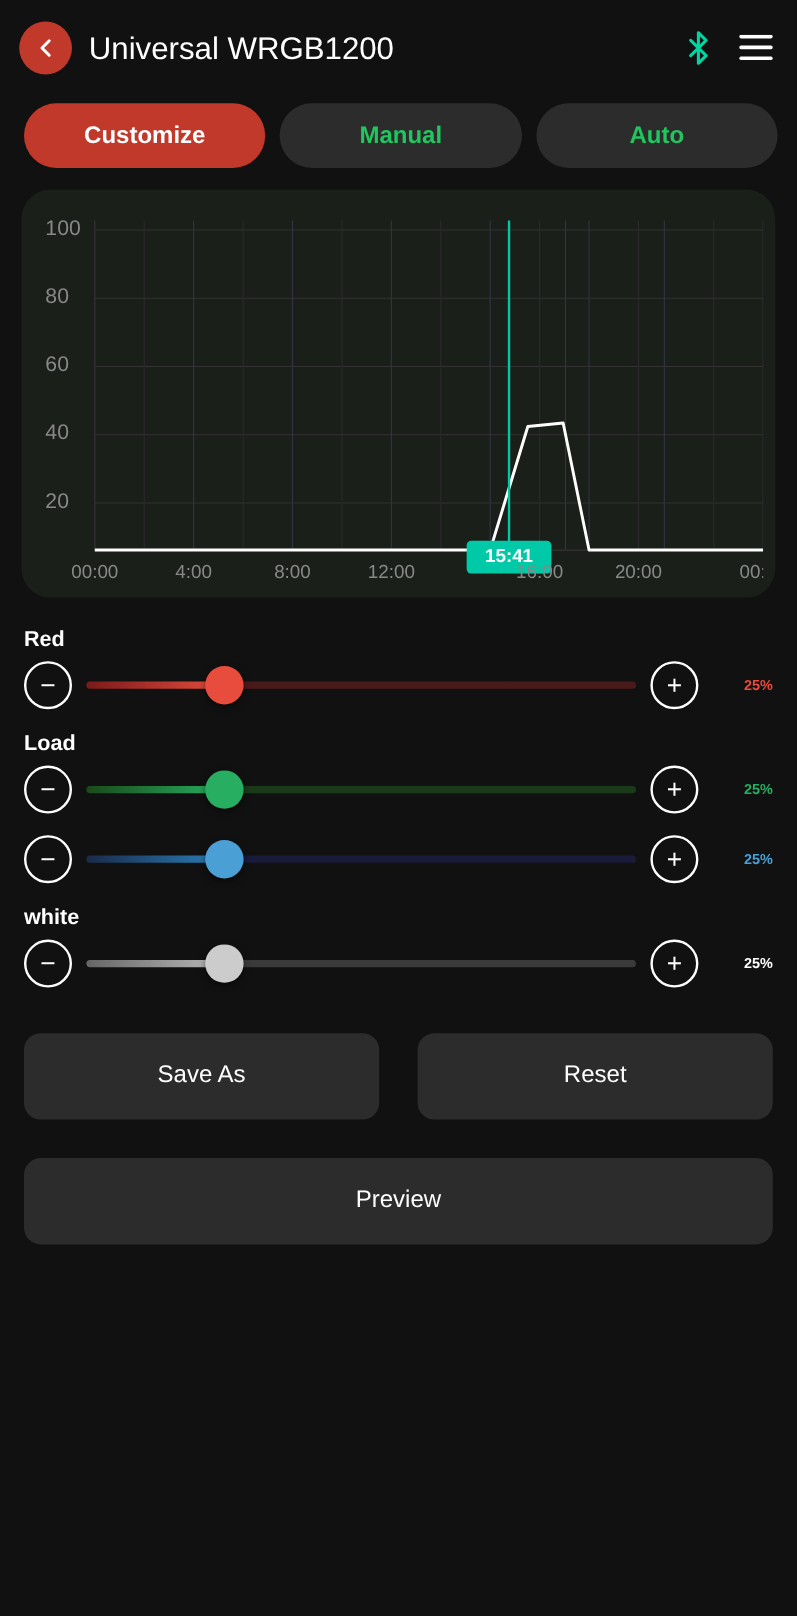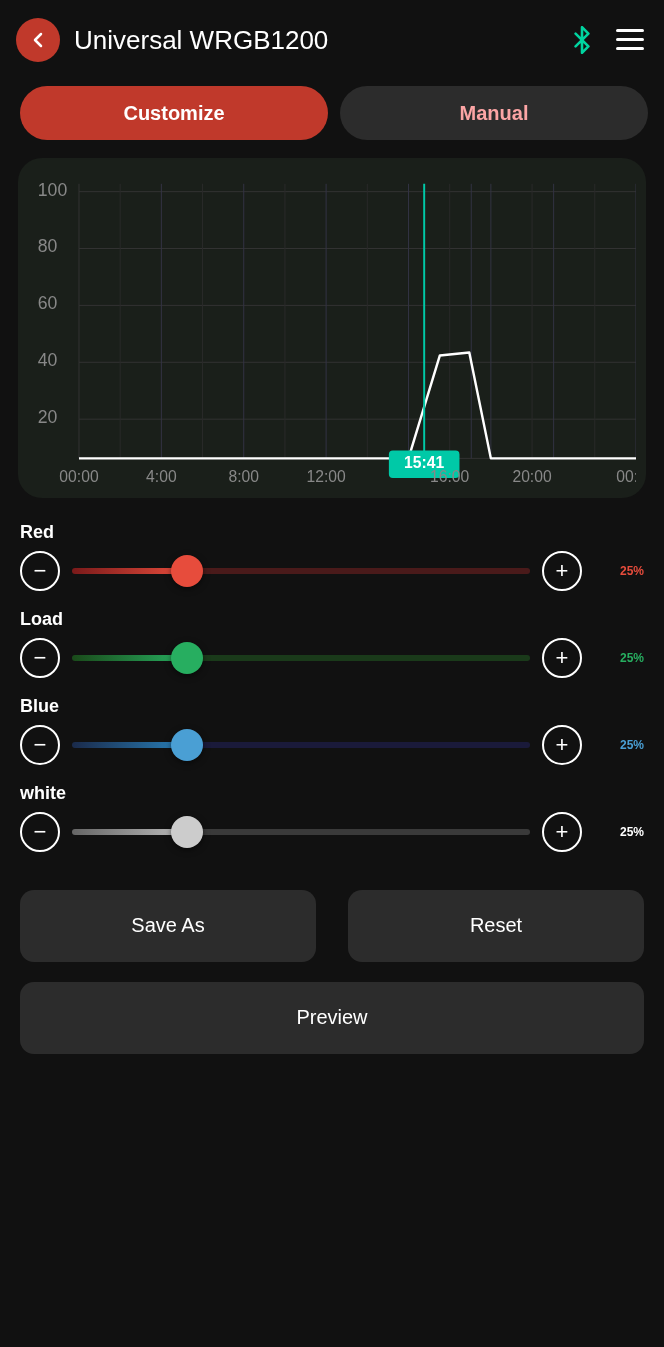--- a/index.html
+++ b/index.html
@@ -65,21 +65,21 @@
     }
     .tab-btn {
       flex: 1;
       height: 54px;
       border-radius: 30px;
       border: none;
       font-size: 20px;
       font-weight: 600;
       cursor: pointer;
       background: #2c2c2c;
-      color: #fca5a5;
+      color: #22c55e;
     }
     .tab-btn.active {
       background: #c0392b;
       color: #fff;
     }
 
     
     .chart-container {
       margin: 0 18px 24px 18px;
       background: #1a1f1a;
@@ -155,21 +155,21 @@
       text-align: right;
     }
 
     
     .buttons-section {
       padding: 20px 20px 0 20px;
     }
     .btn-row {
       display: flex;
       gap: 32px;
-      margin-bottom: 20px;
+      margin-bottom: 32px;
     }
     .action-btn {
       flex: 1;
       height: 72px;
       border-radius: 14px;
       background: #2c2c2c;
       border: none;
       color: #fff;
       font-size: 20px;
       font-weight: 500;
@@ -200,20 +200,21 @@
         <rect y="9" width="28" height="3" rx="1.5"></rect>
         <rect y="18" width="28" height="3" rx="1.5"></rect>
       </svg>
     </button>
   </div>
 </div>
 
 <div class="tab-bar">
   <button class="tab-btn active">Customize</button>
   <button class="tab-btn">Manual</button>
+  <button class="tab-btn">Auto</button>
 </div>
 
 <div class="chart-container">
   <div class="chart-area">
     <svg width="100%" viewBox="0 0 620 320" preserveAspectRatio="none" style="display:block;">
 
       <text x="10" y="22" fill="#888" font-size="18" font-family="sans-serif">100</text>
       <text x="10" y="80" fill="#888" font-size="18" font-family="sans-serif">80</text>
       <text x="10" y="138" fill="#888" font-size="18" font-family="sans-serif">60</text>
       <text x="10" y="196" fill="#888" font-size="18" font-family="sans-serif">40</text>
@@ -284,21 +285,20 @@
       <div class="slider-wrapper">
         <div class="slider-track" style="background: linear-gradient(to right, #1a4a1a 0%, #27ae60 25%, #1a3a1a 25%, #1a3a1a 100%);"></div>
         <div class="slider-thumb" style="left: 25%; background: #27ae60;"></div>
       </div>
       <button class="circle-btn">+</button>
       <span class="slider-value" style="color:#27ae60;">25%</span>
     </div>
   </div>
 
   <div class="slider-group">
-    <div class="slider-label">Blue</div>
     <div class="slider-row">
       <button class="circle-btn">−</button>
       <div class="slider-wrapper">
         <div class="slider-track" style="background: linear-gradient(to right, #1a2a4a 0%, #2980b9 25%, #1a1a3a 25%, #1a1a3a 100%);"></div>
         <div class="slider-thumb" style="left: 25%; background: #4a9fd4;"></div>
       </div>
       <button class="circle-btn">+</button>
       <span class="slider-value" style="color:#4a9fd4;">25%</span>
     </div>
   </div>

